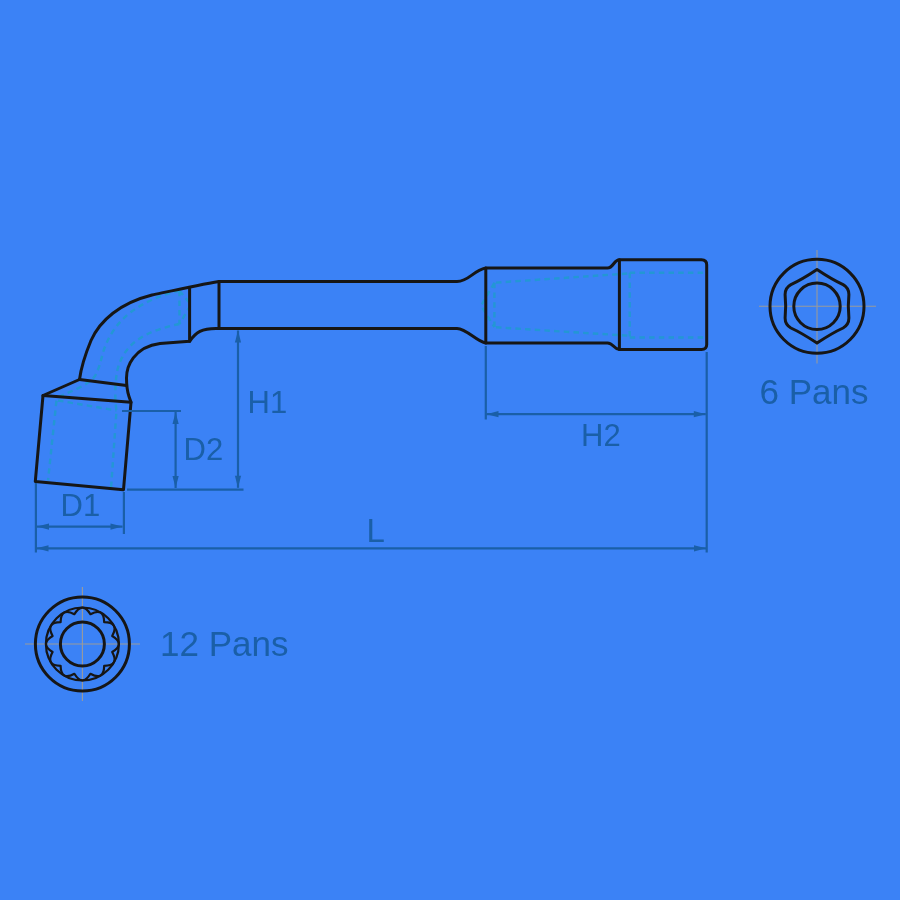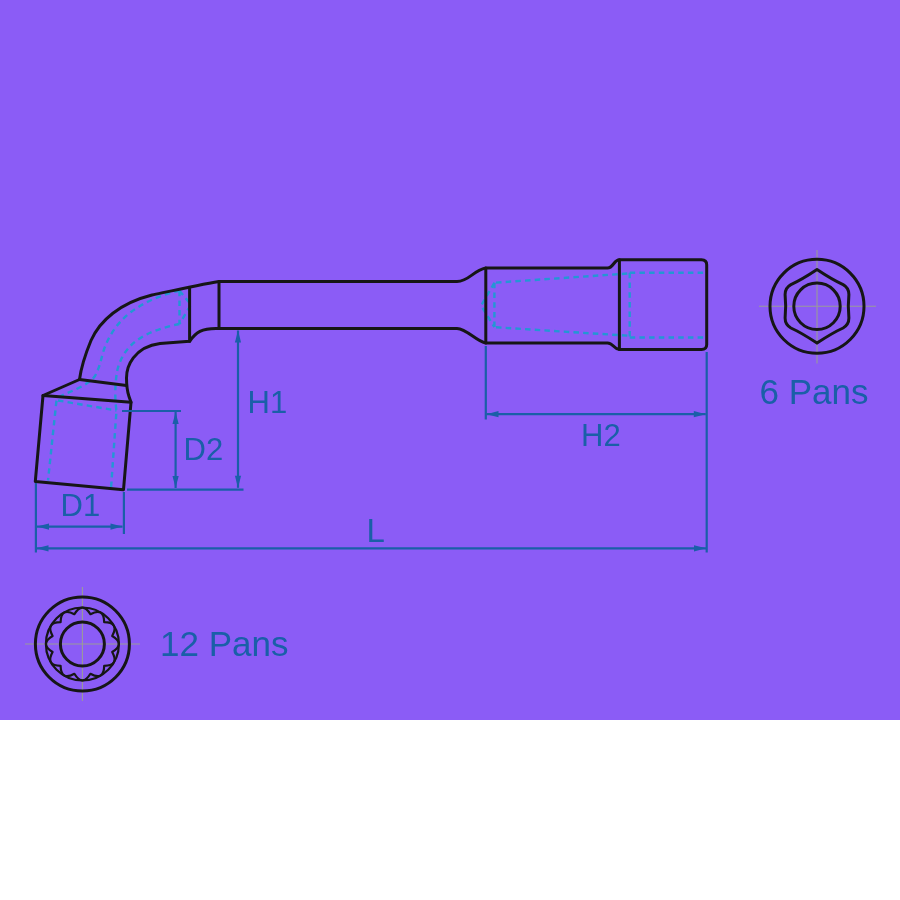--- a/index.html
+++ b/index.html
@@ -1,16 +1,16 @@
 <!DOCTYPE html>
 <html><head>
 <meta charset="utf-8">
 <style>
   html,body{margin:0;padding:0;background:#ffffff;}
-  .wrap{width:900px;height:720px;position:relative;background:#8b5cf6;overflow:hidden;}
+  .wrap{width:900px;height:900px;position:relative;background:#3b82f6;overflow:hidden;}
   text{font-family:"Liberation Sans", sans-serif;}
 </style>
 </head>
 <body>
 <div class="wrap">
 <svg width="900" height="900" viewBox="0 0 900 900">
   <defs>
     <marker id="ar" markerUnits="userSpaceOnUse" markerWidth="16" markerHeight="10" refX="14.5" refY="5" orient="auto">
       <path d="M14.5,5 L2.5,1.9 L2.5,8.1 Z" fill="#1a5fa8"></path>
     </marker>

